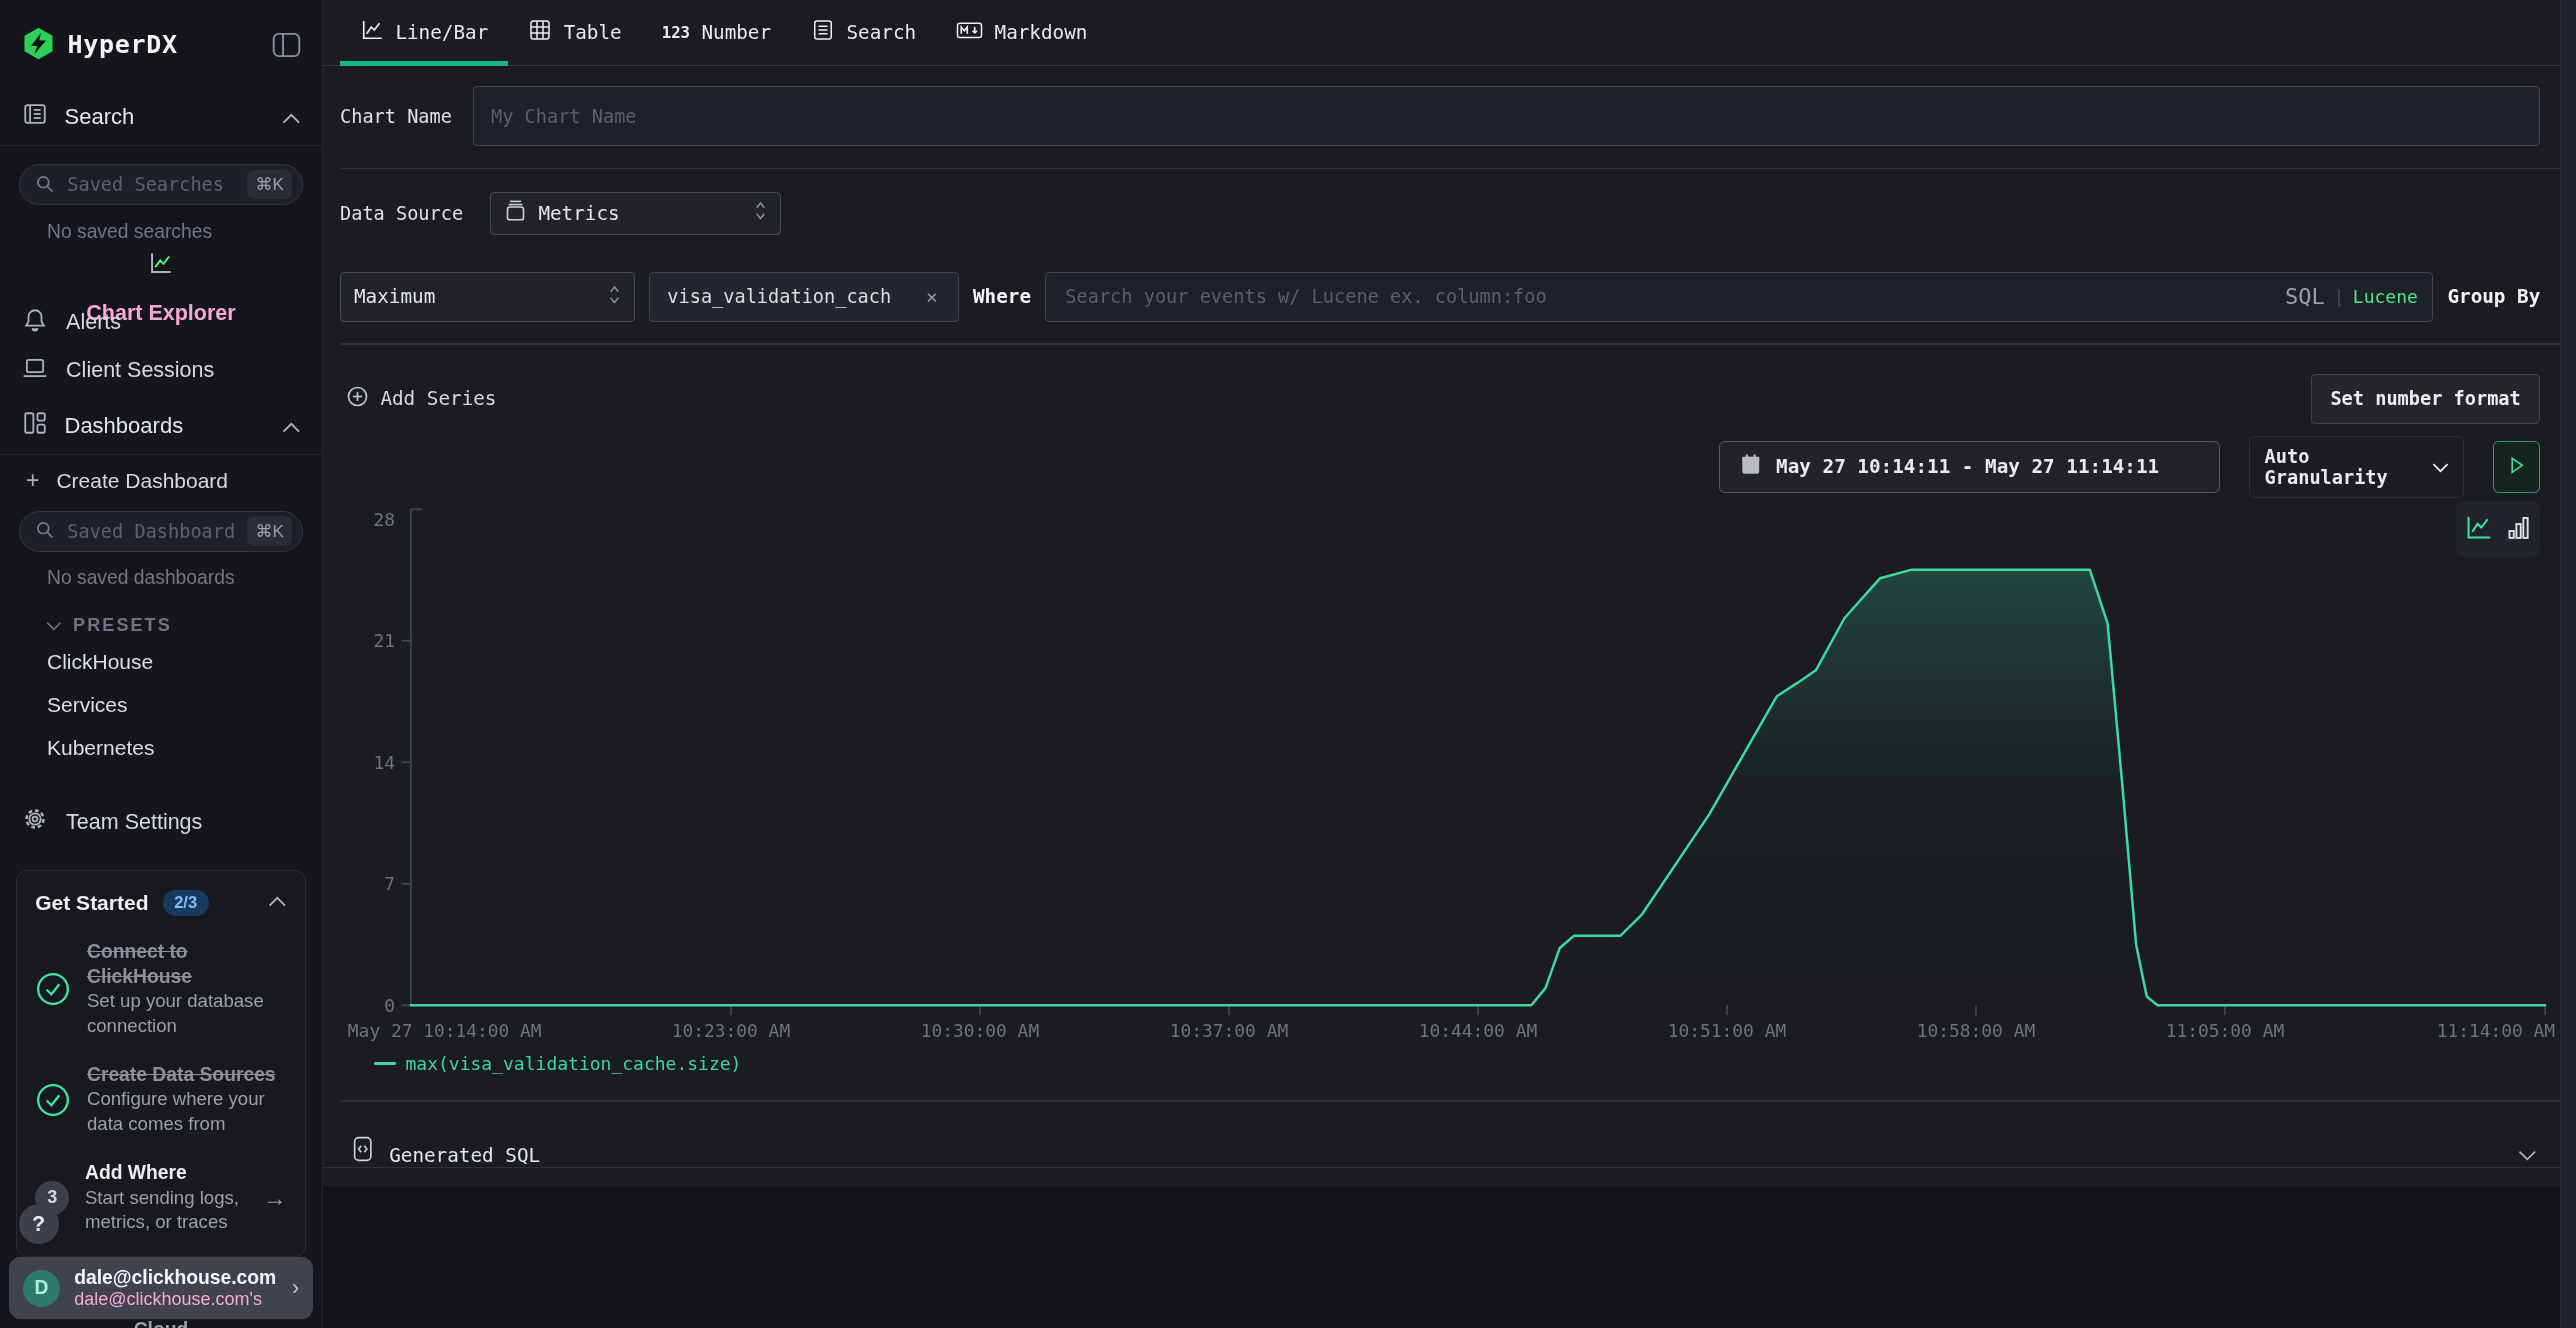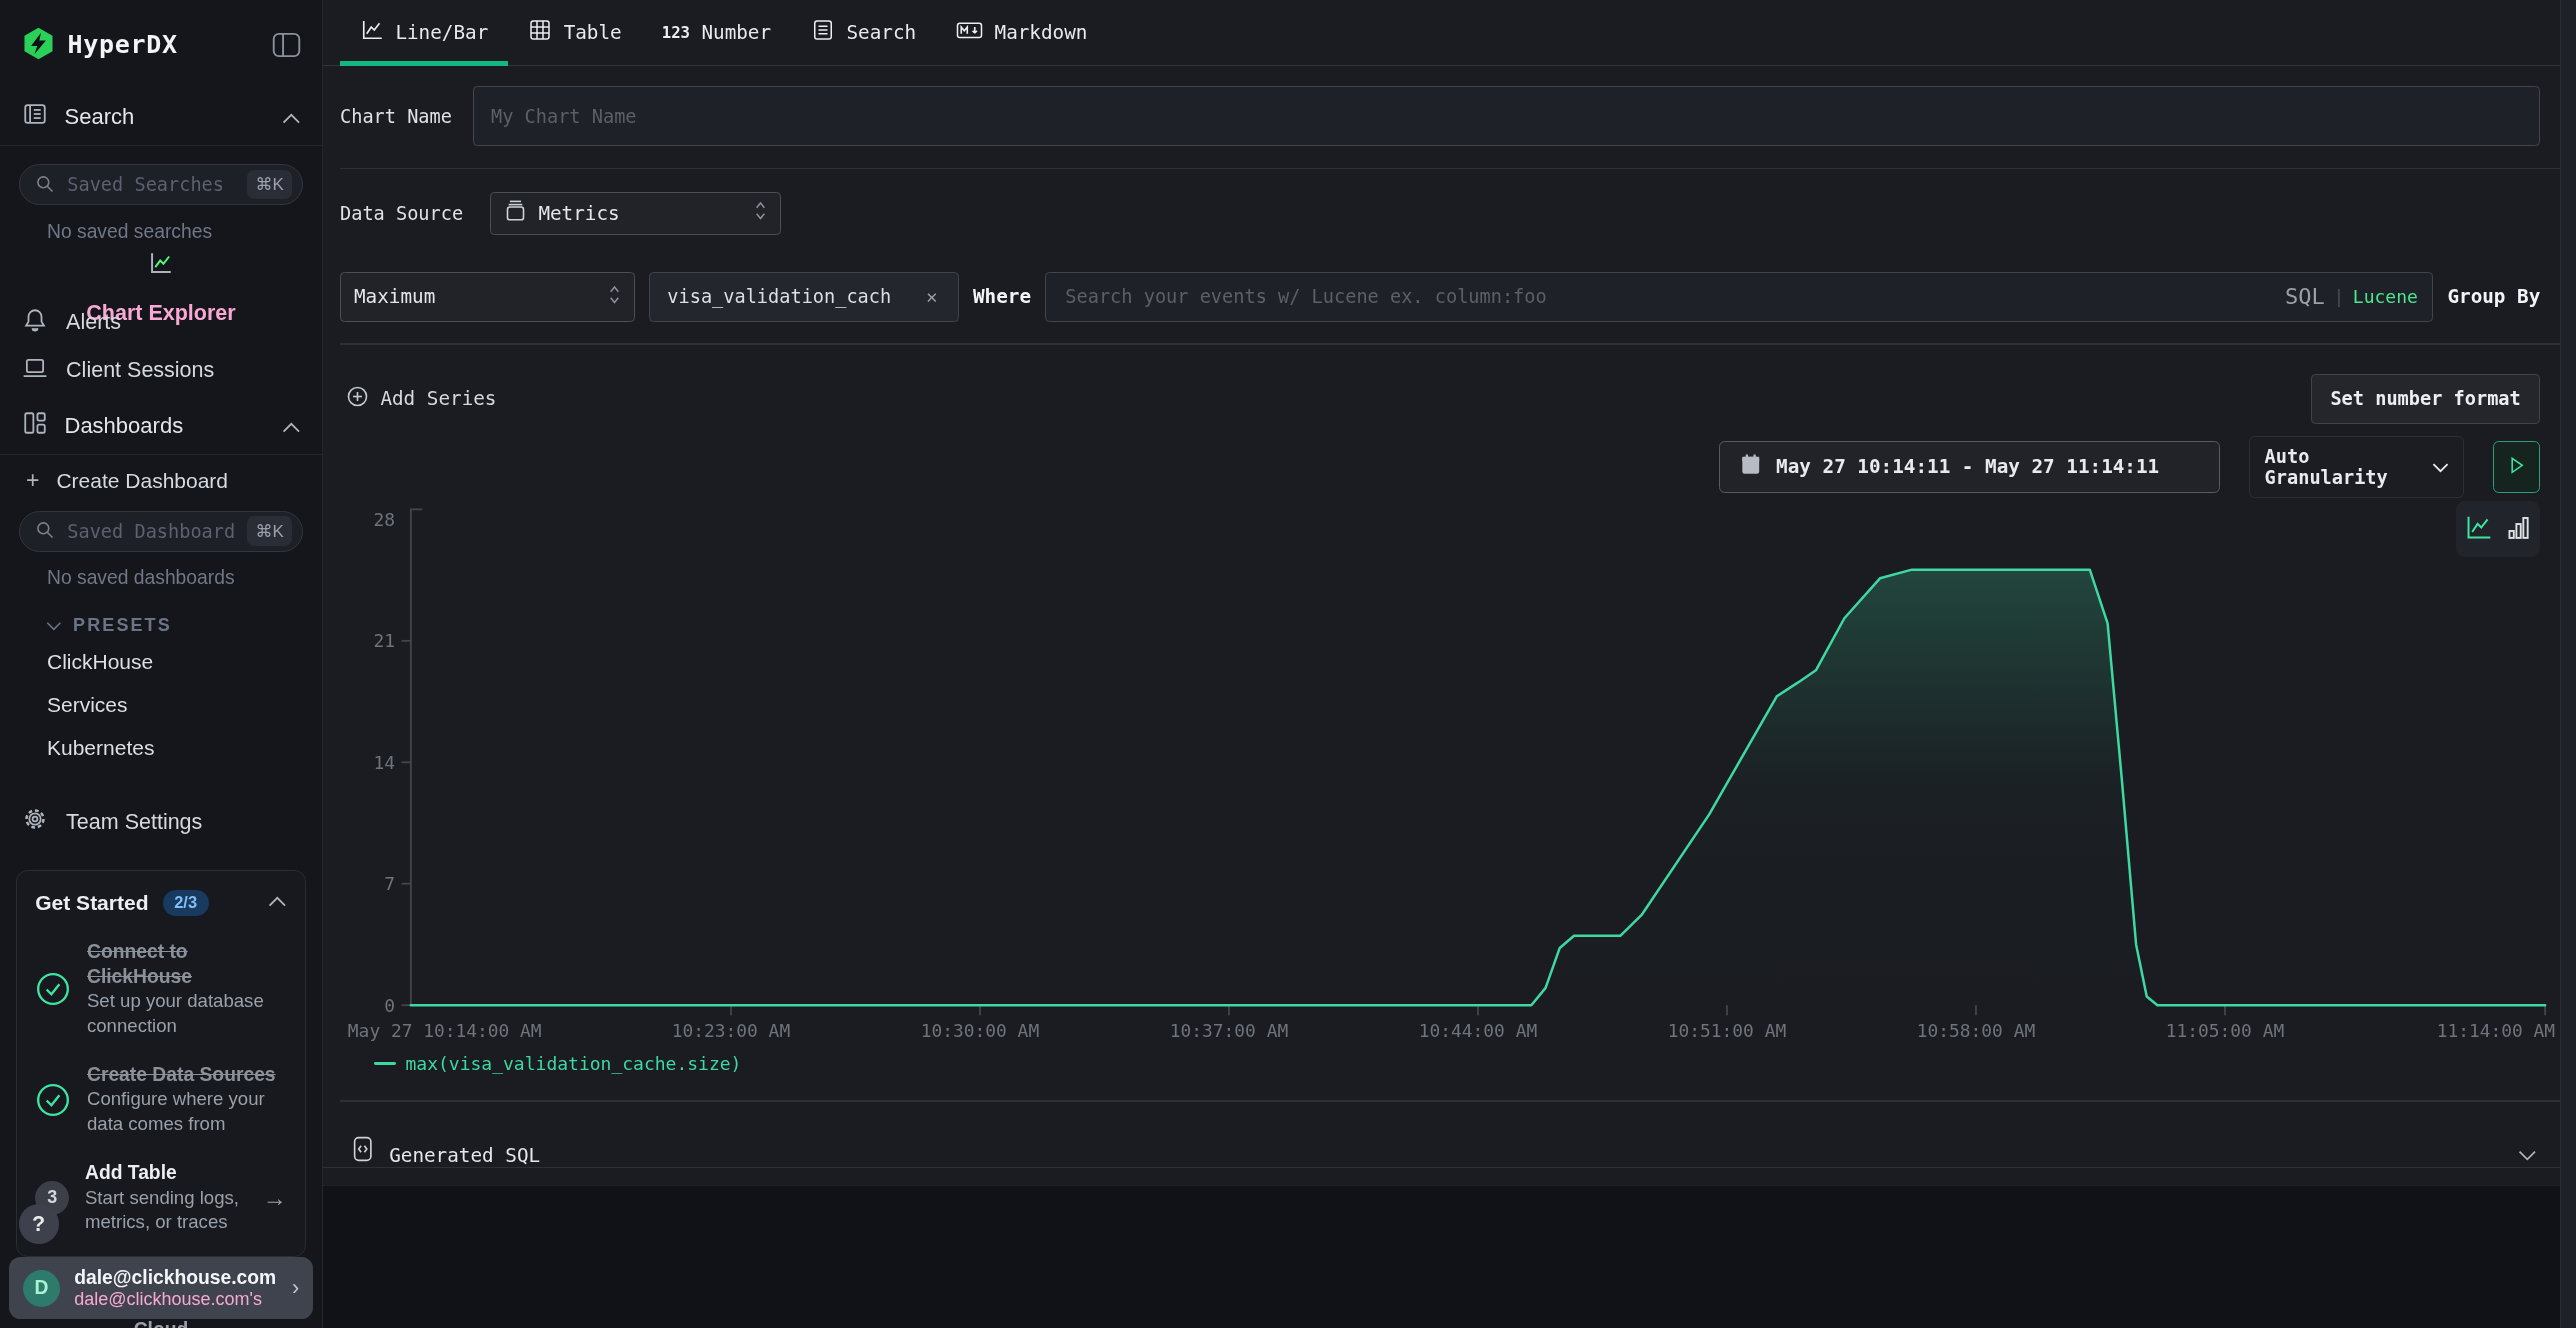--- a/index.html
+++ b/index.html
@@ -289,21 +289,21 @@
             </svg>
         </span>
         <span class="gs-body">
           <span class="gs-item-title">Create Data Sources</span><br>
           <span class="gs-desc">Configure where your data comes from</span>
         </span>
       </div>
       <div class="gs-item">
         <span class="gs-step">3</span>
         <span class="gs-body">
-          <span class="gs-item-title todo">Add Table</span><br>
+          <span class="gs-item-title todo">Add Where</span><br>
           <span class="gs-desc">Start sending logs, metrics, or traces</span>
         </span>
         <span class="gs-arrow">→</span>
       </div>
     </div>
 
     <button class="help-fab">?</button>
 
     <div class="user-wrap">
       <div class="user-pill">

